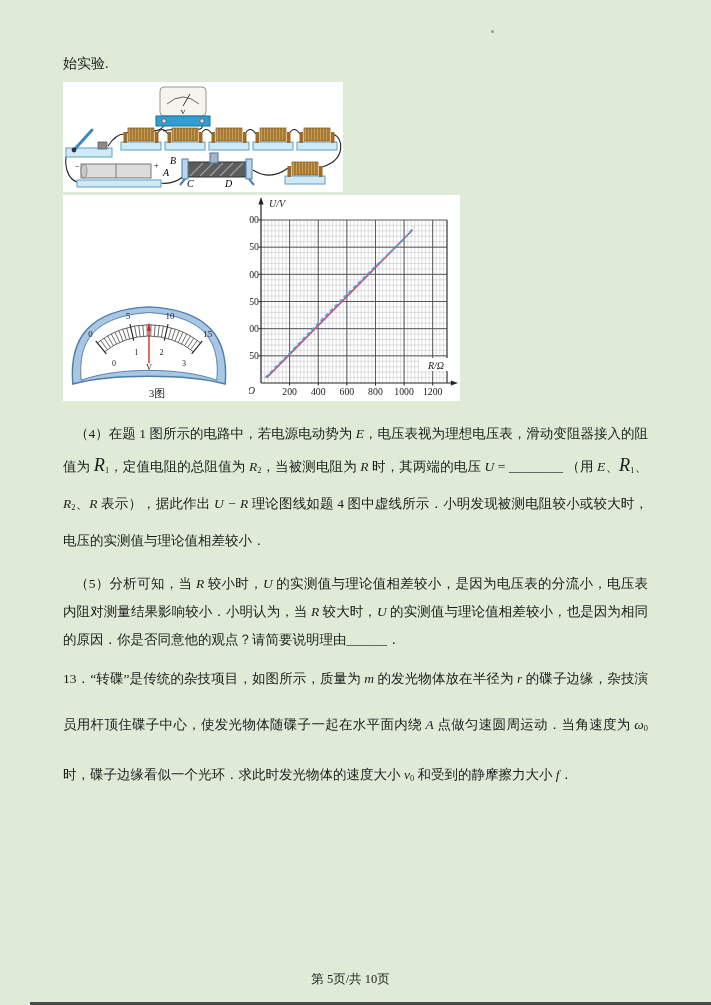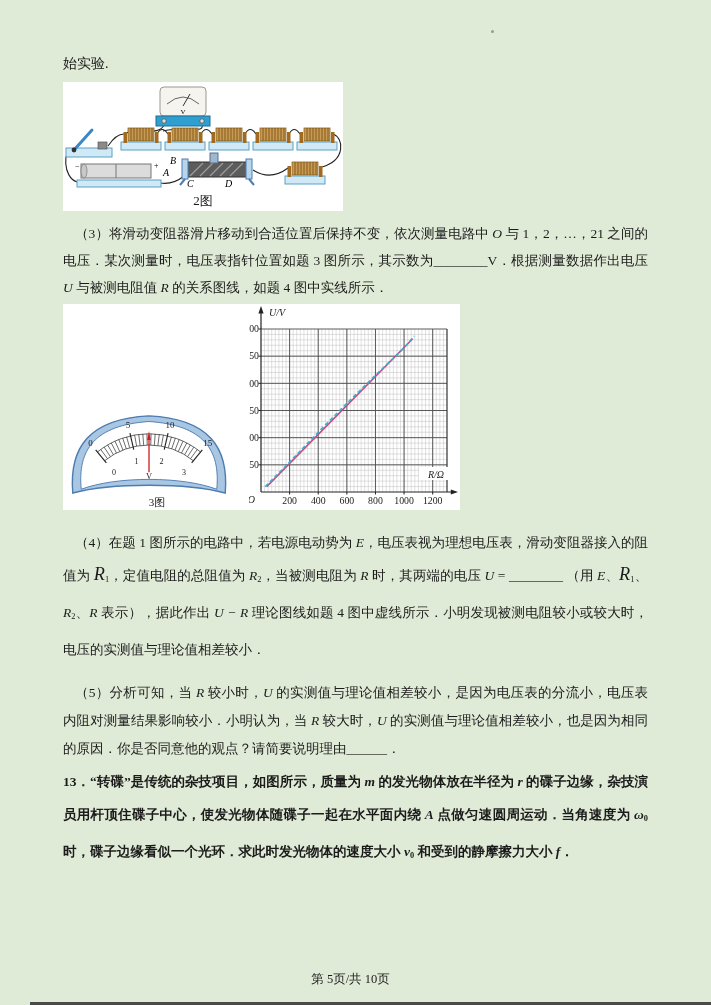--- a/index.html
+++ b/index.html
@@ -19,21 +19,21 @@
   .figc{width:280px;background:#ffffff;margin-top:9px;text-align:center;padding-top:2px;}
   .figc-cap{font-size:13px;line-height:17px;padding-bottom:2px;}
   .p3{margin-top:9px;line-height:27px;}
   .figbox{position:relative;width:397px;height:206px;background:#ffffff;margin-top:3px;}
   #meter-svg{position:absolute;left:6px;top:106px;}
   #graph-svg{position:absolute;left:186px;top:0;}
   .cap3{position:absolute;left:34px;top:191px;width:120px;text-align:center;font-size:11px;}
   .cap4{position:absolute;left:186px;top:192px;width:210px;text-align:center;font-size:12.5px;}
   .p4{margin-top:16px;line-height:33px;}
   .p5{margin-top:13px;line-height:28px;}
-  .p13{margin-top:2px;line-height:33px;font-weight:bold;}
+  .p13{margin-top:2px;line-height:46px;}
   .footer{position:absolute;top:971px;left:0;width:701px;text-align:center;font-size:12.5px;}
   .bottombar{position:absolute;bottom:0;left:30px;right:0;height:3px;background:#4a4a4a;}
   .dot{position:absolute;left:491px;top:30px;width:3px;height:3px;border-radius:50%;background:#9a9a9a;}
   svg text{font-family:"Liberation Serif","DejaVu Serif",serif;}
 </style>
 </head>
 <body>
 
 <div class="dot"></div>
 
@@ -108,24 +108,22 @@
         <path d="M127,92 L140,79 M137,92 L150,79 M147,92 L160,79 M157,92 L170,79 M167,92 L180,79" stroke="#b5b5b5" stroke-width="1.2" opacity="0.75"></path>
         <rect x="119" y="75" width="6" height="20" fill="#b9d5ec" stroke="#4f7db2"></rect>
         <rect x="183" y="75" width="6" height="20" fill="#b9d5ec" stroke="#4f7db2"></rect>
         <rect x="147" y="69" width="8" height="10" fill="#9fb8cc" stroke="#557096"></rect>
         <path d="M122,95 L117,101 M186,95 L191,101" stroke="#4f7db2" stroke-width="2"></path>
       </g>
       <text x="107" y="80" font-size="10" font-style="italic">B</text>
       <text x="124" y="103" font-size="10" font-style="italic">C</text>
       <text x="162" y="103" font-size="10" font-style="italic">D</text>
     </svg>
-    <div class="figc-cap">2图</div>
   </div>
 
-  <p class="p3 indent"><span>（3）将滑动变阻器滑片移动到合适位置后保持不变，依次测量电路中 </span><span class="i">O</span><span> 与 1，2，…，21 之间的电压．某次测量时，电压表指针位置如题 3 图所示，其示数为</span><span class="blank">________</span><span>V．根据测量数据作出电压 </span><span class="i">U</span><span> 与被测电阻值 </span><span class="i">R</span><span> 的关系图线，如题 4 图中实线所示．</span></p>
 
   <div class="figbox">
     <svg id="meter-svg" width="160" height="87" viewBox="0 0 170 92">
       <path d="M 4,88 C 0,40 21,9 85,6 C 149,9 170,40 166,88 C 125,77 45,77 4,88 Z" fill="#a9c6e3" stroke="#4d7cb0" stroke-width="1.5"></path>
       <path d="M 13,84 C 9,42 27,16 85,12 C 143,16 161,42 157,84 C 120,70 50,70 13,84 Z" fill="#ffffff" stroke="#4d7cb0" stroke-width="1"></path>
       <g id="meter-dynamic">
           <path d="M30.249125978664154,44.38830135324352 A87 87 0 0 1 139.75087402133585,44.388301353243534" fill="none" stroke="#333" stroke-width="0.8"></path>
           <path d="M37.800970671262206,53.714052890727174 A75 75 0 0 1 132.19902932873782,53.71405289072719" fill="none" stroke="#333" stroke-width="0.8"></path>
           <line x1="39.68893184441171" y1="56.04549077509809" x2="28.361164805514647" y2="42.056863468872606" stroke="#222" stroke-width="1.2"></line>
           <line x1="40.798522292999145" y1="51.40932936072166" x2="33.726285859879006" y2="41.71482205843712" stroke="#222" stroke-width="0.7"></line>

